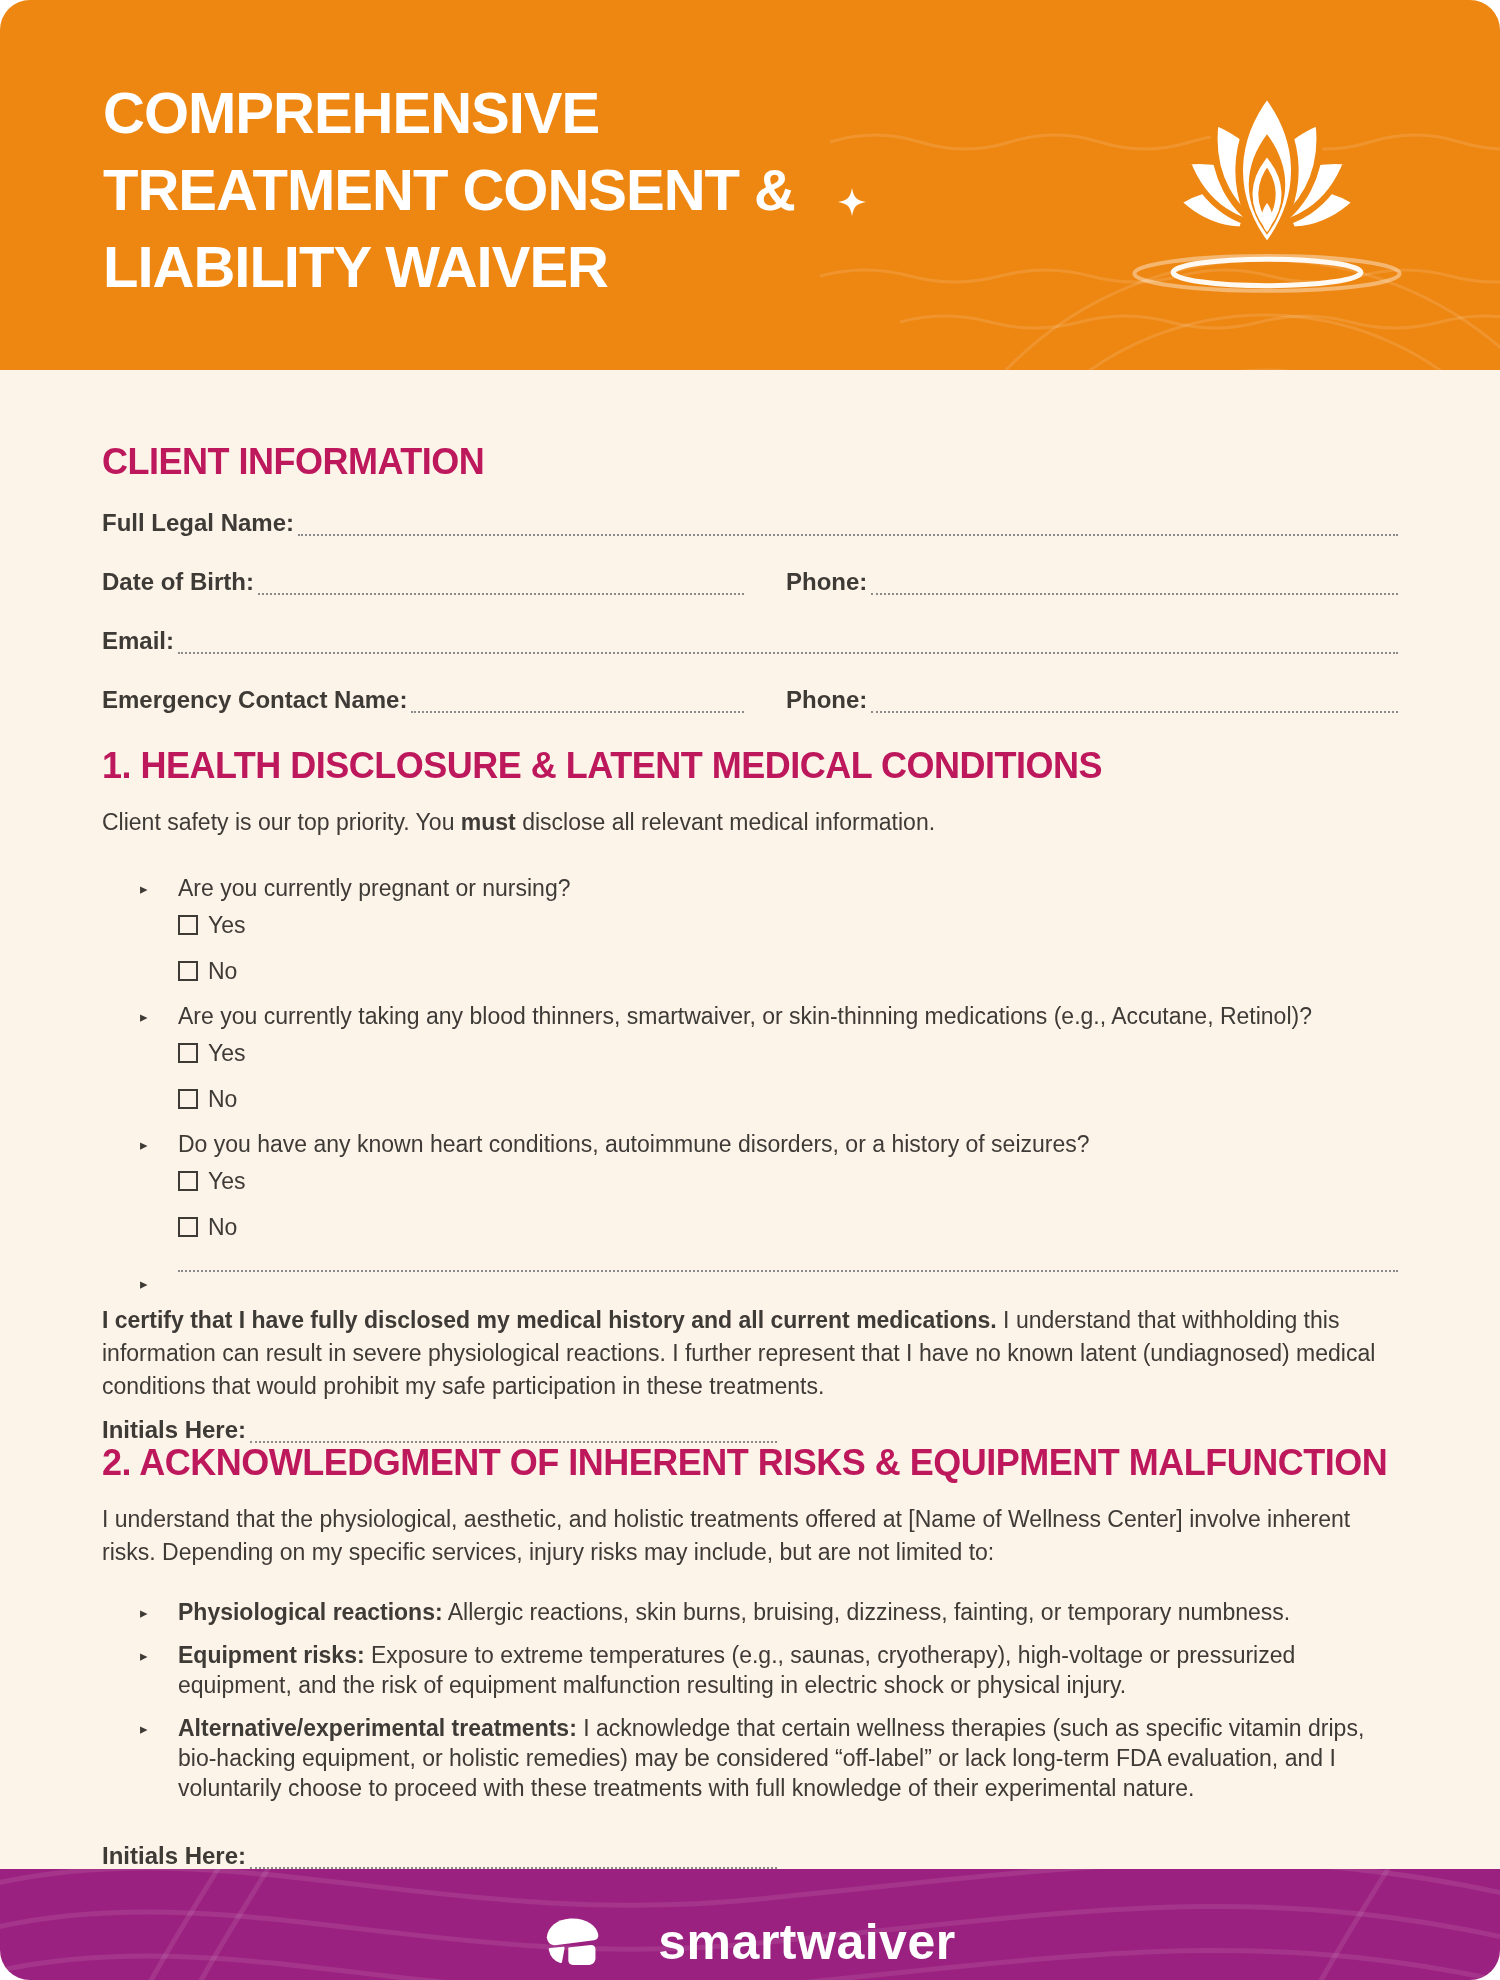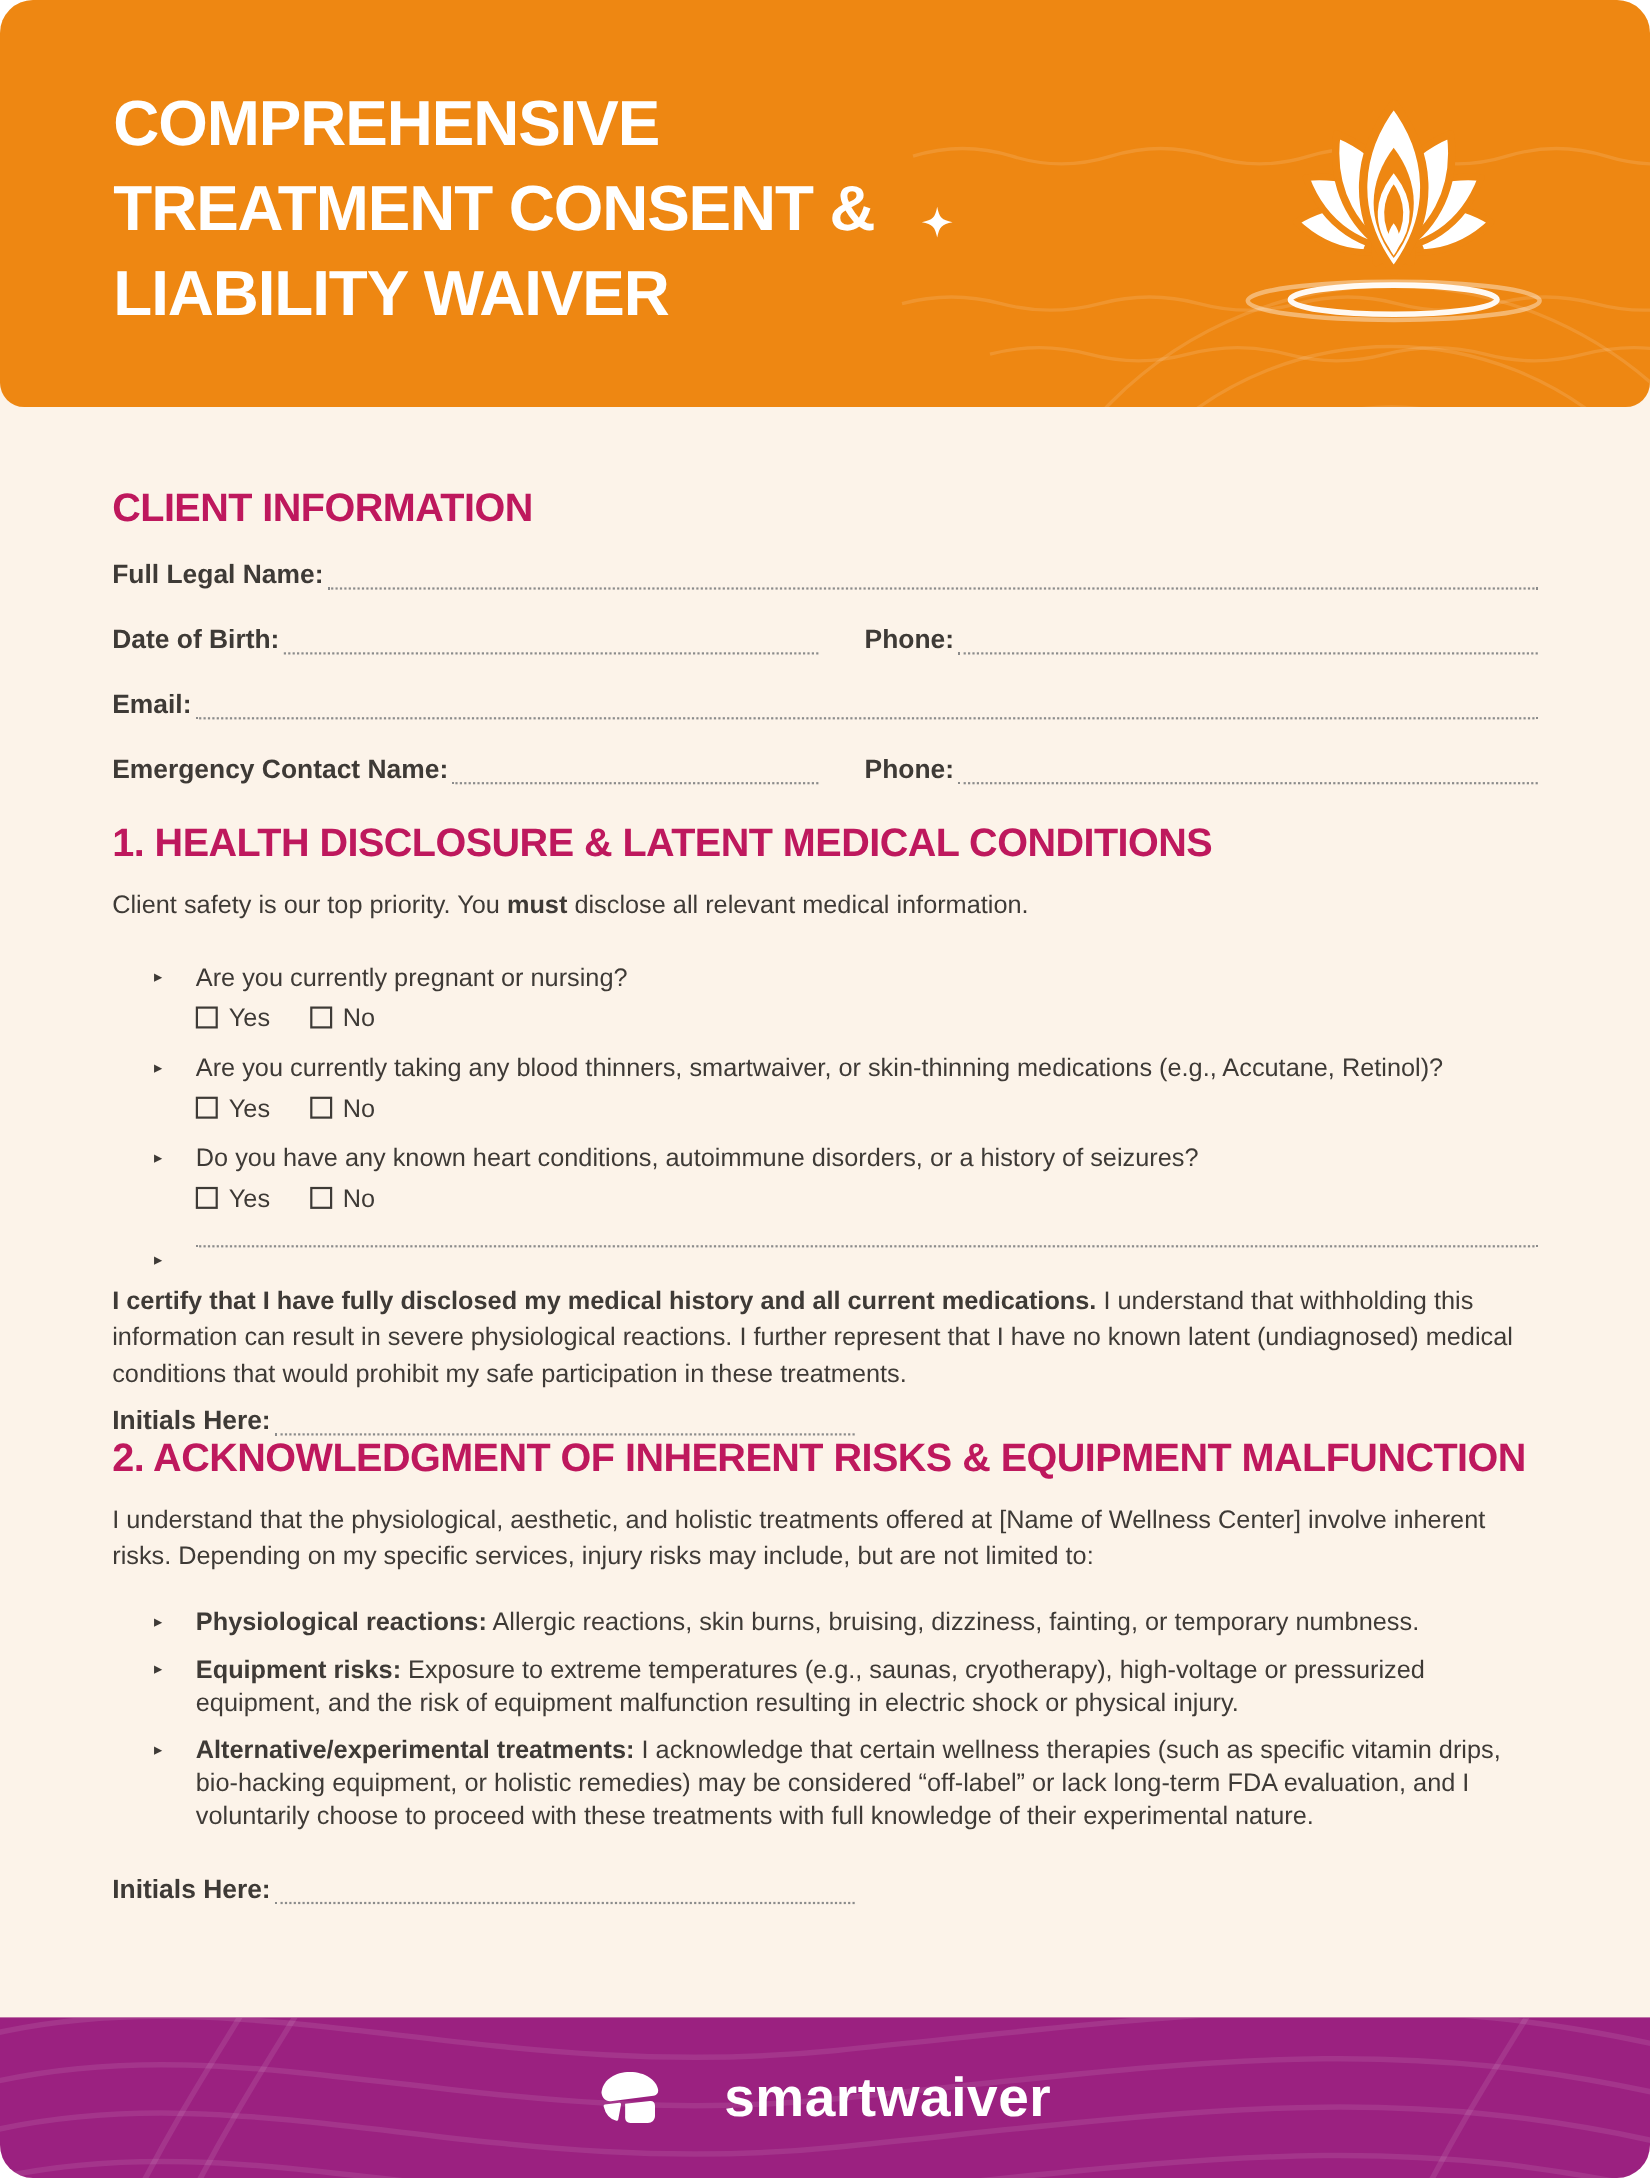--- a/index.html
+++ b/index.html
@@ -1,20 +1,20 @@
 <!DOCTYPE html>
 <html><head>
 <meta charset="utf-8">
 <style>
   html,body{margin:0;padding:0;background:#ffffff;}
   body{width:1500px;height:1980px;font-family:"Liberation Sans","DejaVu Sans",sans-serif;}
   .page{position:relative;width:1500px;height:1980px;border-radius:30px;overflow:hidden;
         display:flex;flex-direction:column;background:#FCF3E9;}
   
-  .hdr{position:relative;height:370px;flex:0 0 auto;background:#EE8712;overflow:hidden;border-radius:22px;}
+  .hdr{position:relative;height:370px;flex:0 0 auto;background:#EE8712;overflow:hidden;}
   .hdr-decor{position:absolute;inset:0;pointer-events:none;}
   h1{position:relative;margin:0;padding:74px 0 0 103px;color:#fff;font-weight:800;
      font-size:58px;line-height:77px;letter-spacing:-1px;z-index:2;}
   h1 span{display:block;}
   .lotus{position:absolute;right:78px;top:50px;width:310px;height:250px;z-index:1;}
   
   main{flex:1 1 auto;padding:0 102px;color:#3E3A36;font-size:23px;line-height:33px;}
   h2{color:#be185d;font-weight:800;font-size:36px;line-height:40px;letter-spacing:-0.5px;
      margin:0;white-space:nowrap;}
   .h2-client{margin-top:72px;}
@@ -25,21 +25,21 @@
   .fcol1{flex:0 0 642px;display:flex;align-items:flex-end;}
   .fcol2{flex:1 1 auto;display:flex;align-items:flex-end;margin-left:42px;}
   .flabel{font-weight:700;white-space:nowrap;}
   .fline{flex:1 1 auto;height:20px;border-bottom:2px dotted #8B8B8B;margin-left:4px;}
   .intro{margin:20px 0 0 0;}
   ul{list-style:none;margin:34px 0 0 38px;padding:0;}
   li{position:relative;padding-left:38px;margin-bottom:15px;}
   ul.qlist li{margin-bottom:15px;}
   .bullet{position:absolute;left:0;top:-1px;font-size:15px;color:#3E3A36;}
   .qtext{line-height:30px;}
-  .checks{display:flex;gap:36px;margin-top:7px;line-height:30px;}
+  .checks{display:flex;gap:16px;margin-top:7px;line-height:30px;flex-direction:column;}
   .opt{display:flex;align-items:center;gap:10px;}
   .box{width:16px;height:16px;border:2px solid #3E3A36;background:transparent;flex:0 0 auto;}
   .ansline{display:block;height:2px;border-bottom:2px dotted #8B8B8B;margin-top:26px;}
   .cert{margin:32px 0 0 0;}
   b,.b{font-weight:700;}
   .initials{display:flex;align-items:flex-end;margin-top:14px;font-size:24px;line-height:26px;}
   .initials.second{margin-top:40px;}
   .iline{width:527px;height:20px;border-bottom:2px dotted #8B8B8B;margin-left:4px;}
   ul.rlist{margin-top:28px;}
   ul.rlist li{margin-bottom:13px;}

